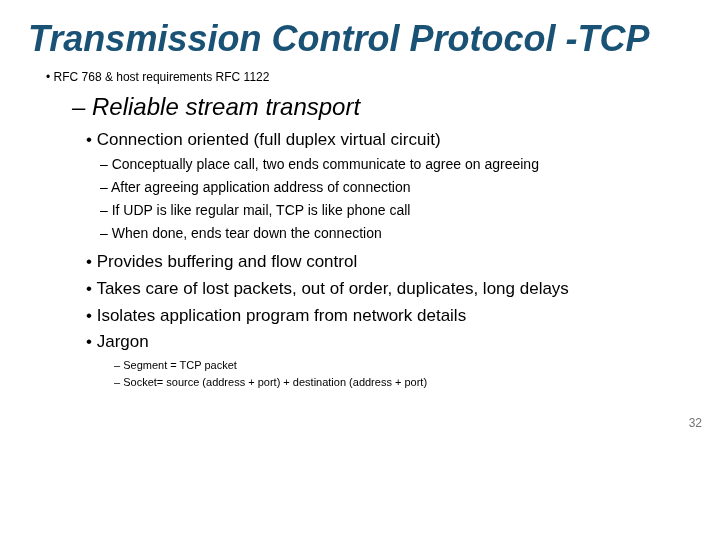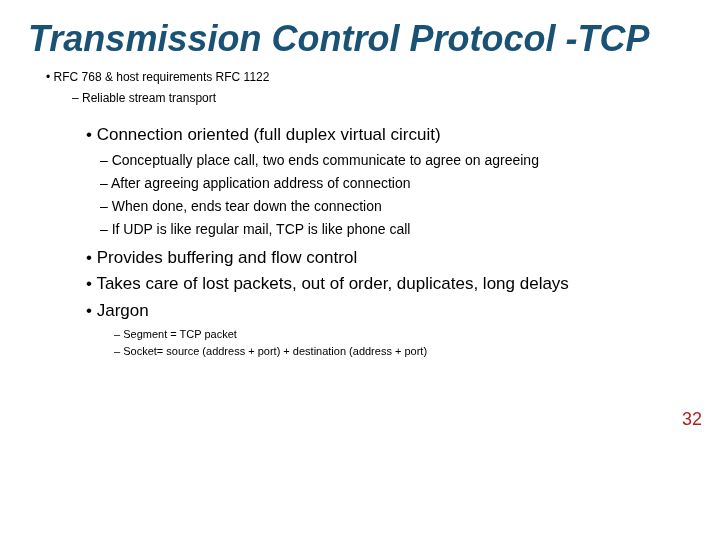--- a/index.html
+++ b/index.html
@@ -29,24 +29,25 @@
     }
 
     .level1 {
       font-size: 12px;
       margin-left: 18px;
       margin-bottom: 4px;
       line-height: 1.4;
     }
 
     .level2 {
-      font-size: 12px;
+      font-size: 24px;
       margin-left: 44px;
-      margin-bottom: 16px;
+      margin-bottom: 4px;
       line-height: 1.4;
+      font-style: italic;
     }
 
     .level3 {
       font-size: 14px;
       margin-left: 72px;
       margin-bottom: 2px;
       line-height: 1.5;
     }
 
     .level2b {
@@ -60,22 +61,22 @@
       font-size: 11px;
       margin-left: 86px;
       margin-bottom: 1px;
       line-height: 1.5;
     }
 
     .page-num {
       position: absolute;
       bottom: 10px;
       right: 18px;
-      font-size: 18px;
-      color: #b91c1c;
+      font-size: 12px;
+      color: #737373;
     }
   </style>
 </head>
 <body>
 
 <div class="slide">
 
   <div class="title">Transmission Control Protocol -TCP</div>
 
   <div class="level1">
@@ -90,32 +91,35 @@
     <span>• </span><span>Connection oriented (full duplex virtual circuit)</span>
   </div>
 
   <div class="level3">
     <span>– Conceptually place call, two ends communicate to agree on agreeing</span>
   </div>
   <div class="level3">
     <span>– After agreeing application address of connection</span>
   </div>
   <div class="level3">
-    <span>– When done, ends tear down the connection</span>
+    <span>– If UDP is like regular mail, TCP is like phone call</span>
   </div>
   <div class="level3">
-    <span>– If UDP is like regular mail, TCP is like phone call</span>
+    <span>– When done, ends tear down the connection</span>
   </div>
 
   <div style="margin-top: 6px;">
     <div class="level2b">
       <span>• </span><span>Provides buffering and flow control</span>
     </div>
     <div class="level2b">
       <span>• </span><span>Takes care of lost packets, out of order, duplicates, long delays</span>
+    </div>
+    <div class="level2b">
+      <span>• </span><span>Isolates application program from network details</span>
     </div>
     <div class="level2b">
       <span>• </span><span>Jargon</span>
     </div>
   </div>
 
   <div class="sub-note">
     <span>– Segment = TCP packet</span>
   </div>
   <div class="sub-note">

